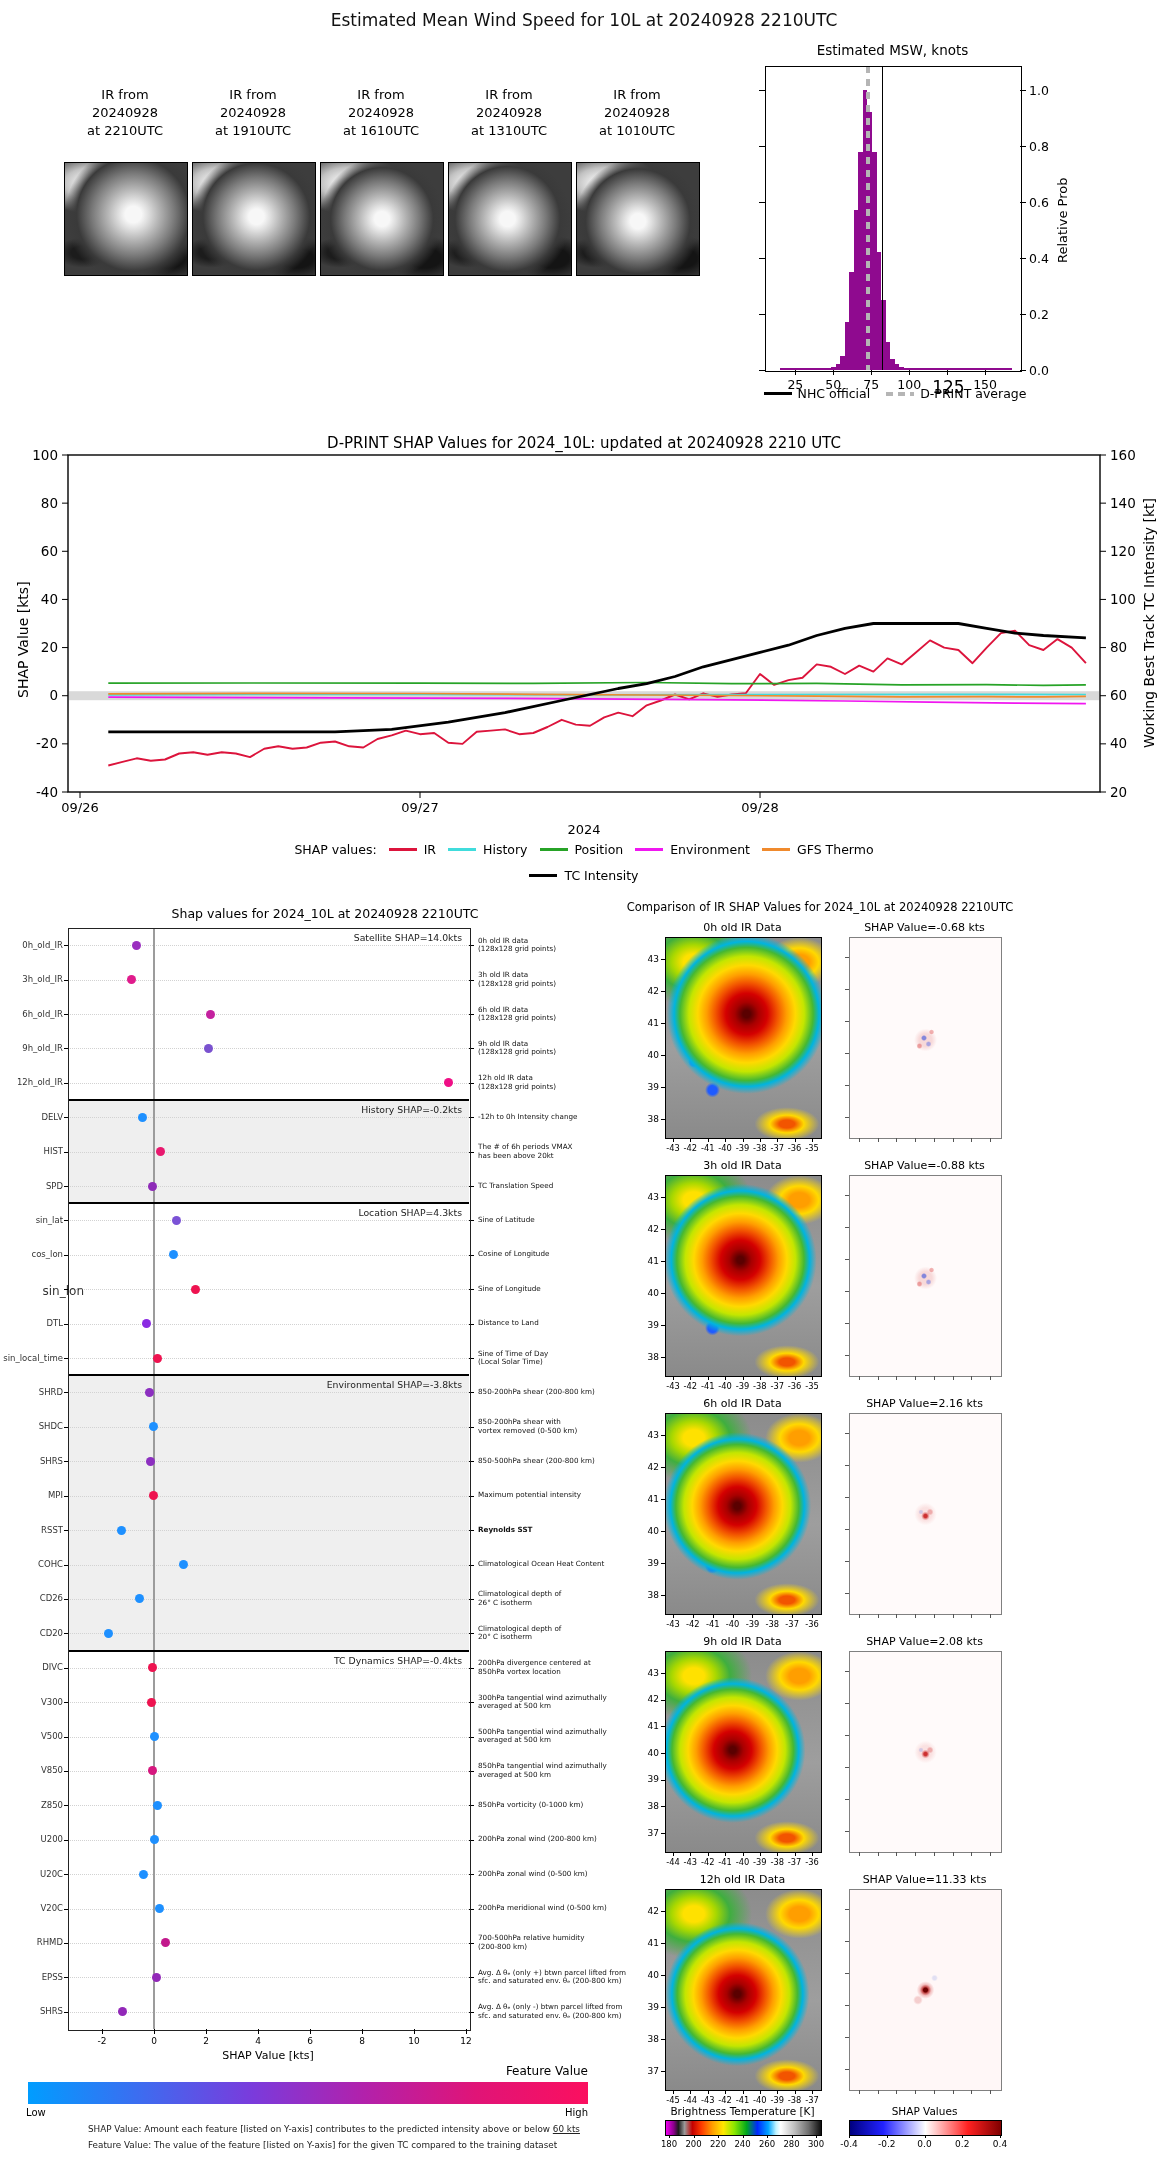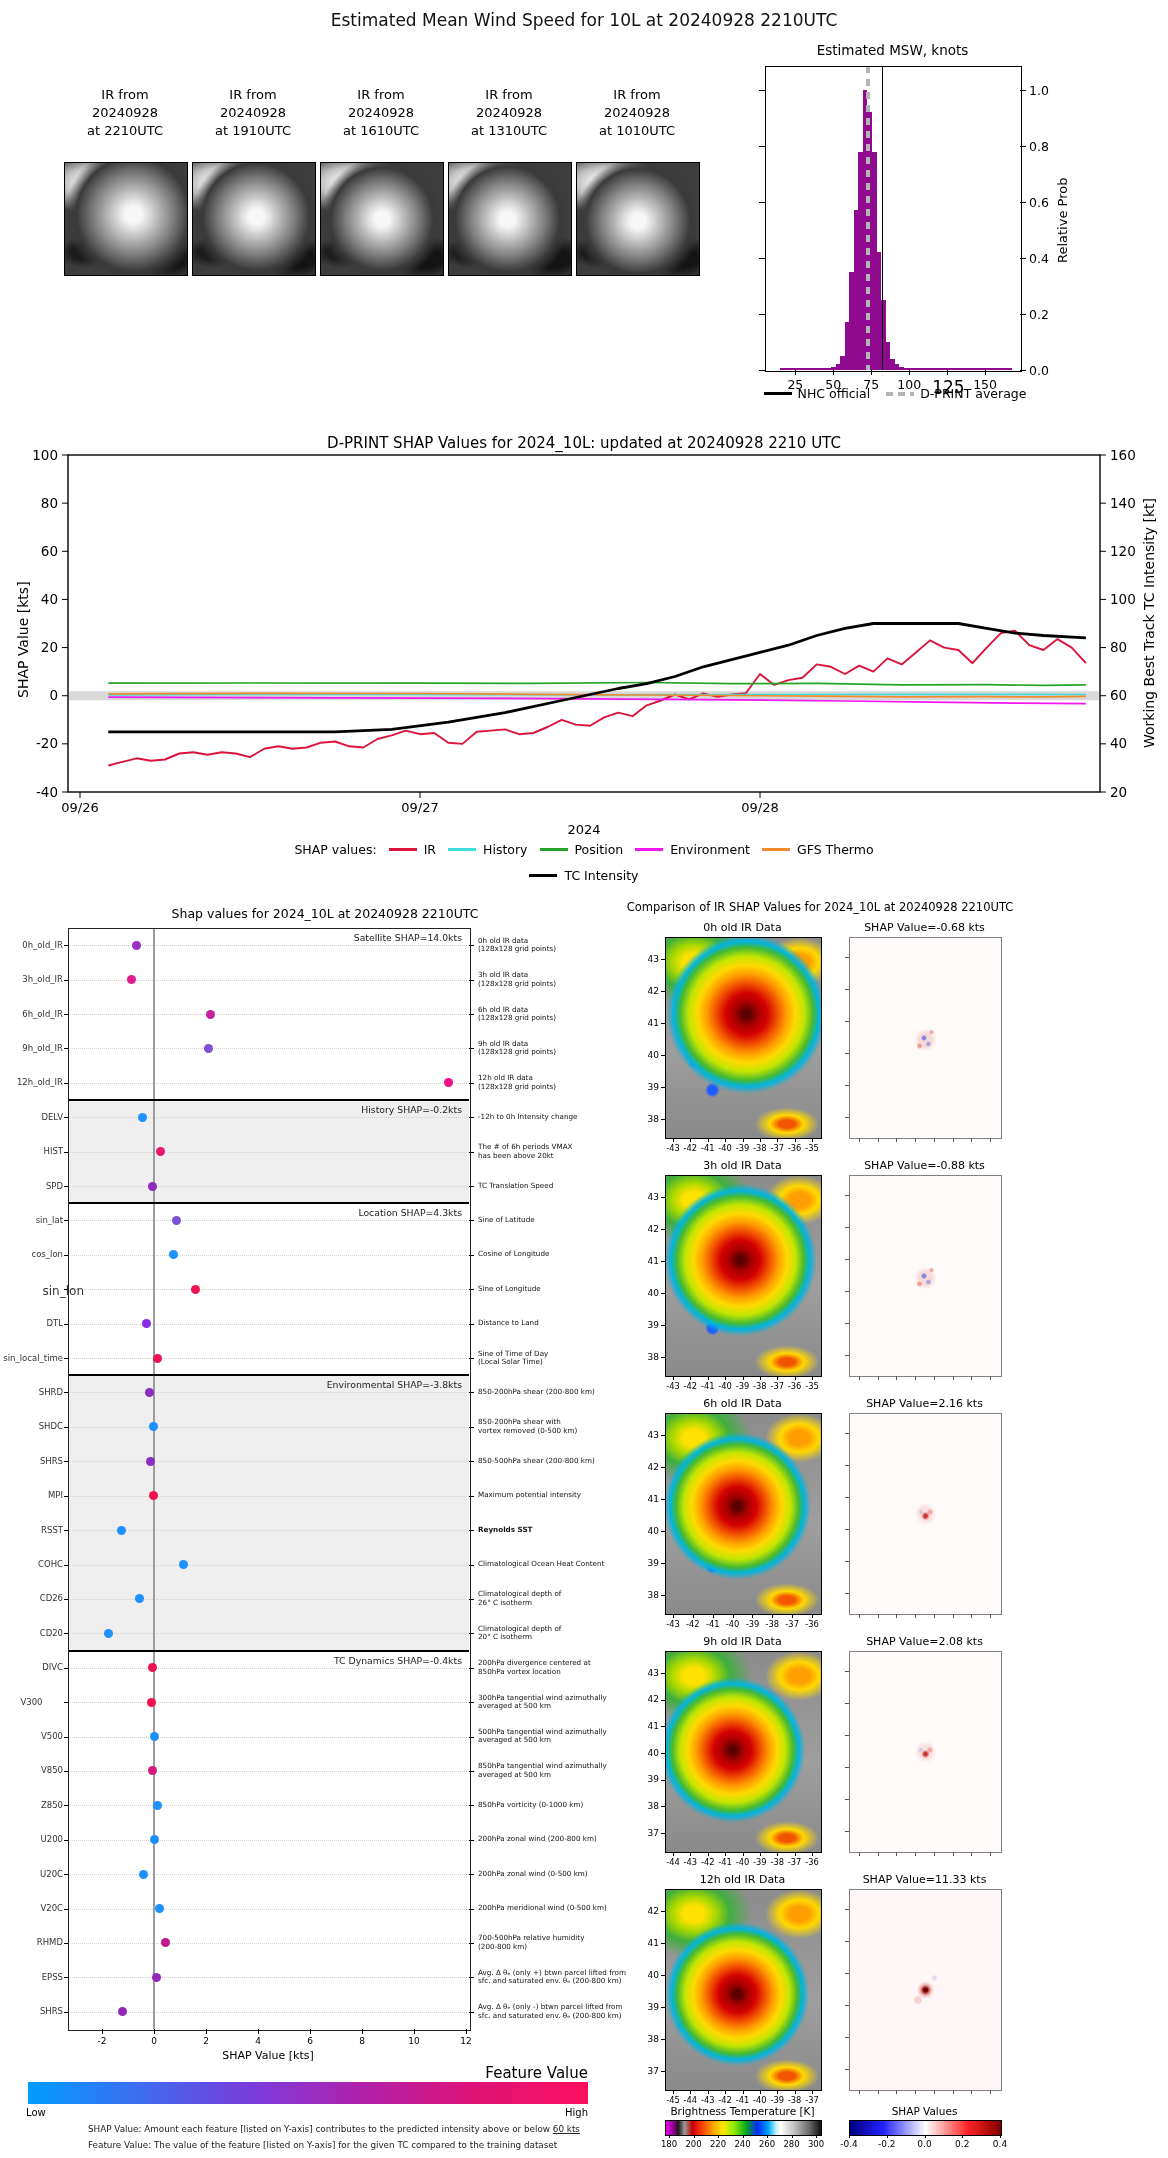--- a/index.html
+++ b/index.html
@@ -42,21 +42,21 @@
   <div class="abs ctr" style="left:735px;top:42px;width:315px;font-size:13.5px;">Estimated MSW, knots</div>
   <div class="abs vt" style="left:1054px;top:120px;height:200px;width:16px;font-size:13px;">Relative Prob</div>
 
   <div class="abs ctr" style="left:184px;top:434px;width:800px;font-size:15px;">D-PRINT SHAP Values for 2024_10L: updated at 20240928 2210 UTC</div>
   <div class="abs vt" style="left:14px;top:487px;height:305px;width:18px;font-size:14px;">SHAP Value [kts]</div>
   <div class="abs vt" style="left:1140px;top:455px;height:337px;width:18px;font-size:14px;">Working Best Track TC Intensity [kt]</div>
   <div class="abs ctr" style="left:484px;top:822px;width:200px;font-size:13px;">2024</div>
 
   <div class="abs ctr" style="left:125px;top:906px;width:400px;font-size:12.5px;">Shap values for 2024_10L at 20240928 2210UTC</div>
   <div class="abs ctr" style="left:168px;top:2049px;width:200px;font-size:11px;">SHAP Value [kts]</div>
-  <div class="abs" style="left:388px;top:2064px;width:200px;text-align:right;font-size:15px;">Feature Value</div>
+  <div class="abs" style="left:388px;top:2064px;width:200px;text-align:right;font-size:12px;">Feature Value</div>
   <div class="abs" style="left:26px;top:2107px;font-size:10px;">Low</div>
   <div class="abs" style="left:508px;top:2107px;width:80px;text-align:right;font-size:10px;">High</div>
 
   <div class="abs ctr" style="left:520px;top:900px;width:600px;font-size:11.5px;">Comparison of IR SHAP Values for 2024_10L at 20240928 2210UTC</div>
   <div class="abs ctr" style="left:640px;top:2105px;width:205px;font-size:10.5px;">Brightness Temperature [K]</div>
   <div class="abs ctr" style="left:829px;top:2105px;width:191px;font-size:10.5px;">SHAP Values</div>
 
   <div class="abs" style="left:88px;top:2124px;font-size:8.8px;color:#222;">
     <span>SHAP Value: Amount each feature [listed on Y-axis] contributes to the predicted intensity above or below </span><span class="u">60 kts</span>
   </div>
@@ -374,21 +374,21 @@
     <div class="abs" style="left: 469px; top: 1633.33px; width: 5px; height: 1px; background: rgb(0, 0, 0);"></div>
     <div class="abs" style="left: 104px; top: 1628.83px; width: 9px; height: 9px; border-radius: 50%; background: rgb(30, 144, 255);"></div>
     <div class="abs pre" style="left: 478px; top: 1624.83px; width: 175px; font-size: 7.2px; line-height: 8.4px; color: rgb(17, 17, 17);">Climatological depth of
 20° C isotherm</div>
     <div class="abs" style="left: 0px; top: 1662.23px; width: 63px; text-align: right; font-size: 8.5px; color: rgb(51, 51, 51); white-space: nowrap;">DIVC</div>
     <div class="abs" style="left: 64px; top: 1667.73px; width: 4px; height: 1px; background: rgb(0, 0, 0);"></div>
     <div class="abs" style="left: 469px; top: 1667.73px; width: 5px; height: 1px; background: rgb(0, 0, 0);"></div>
     <div class="abs" style="left: 148.2px; top: 1663.23px; width: 9px; height: 9px; border-radius: 50%; background: rgb(238, 19, 80);"></div>
     <div class="abs pre" style="left: 478px; top: 1659.23px; width: 175px; font-size: 7.2px; line-height: 8.4px; color: rgb(17, 17, 17);">200hPa divergence centered at
 850hPa vortex location</div>
-    <div class="abs" style="left: 0px; top: 1696.64px; width: 63px; text-align: center; font-size: 8.5px; color: rgb(51, 51, 51); white-space: nowrap;">V300</div>
+    <div class="abs" style="left: 0px; top: 1696.64px; width: 63px; text-align: right; font-size: 8.5px; color: rgb(51, 51, 51); white-space: nowrap;">V300</div>
     <div class="abs" style="left: 64px; top: 1702.14px; width: 4px; height: 1px; background: rgb(0, 0, 0);"></div>
     <div class="abs" style="left: 469px; top: 1702.14px; width: 5px; height: 1px; background: rgb(0, 0, 0);"></div>
     <div class="abs" style="left: 146.9px; top: 1697.64px; width: 9px; height: 9px; border-radius: 50%; background: rgb(238, 19, 80);"></div>
     <div class="abs pre" style="left: 478px; top: 1693.64px; width: 175px; font-size: 7.2px; line-height: 8.4px; color: rgb(17, 17, 17);">300hPa tangential wind azimuthally
 averaged at 500 km</div>
     <div class="abs" style="left: 0px; top: 1731.05px; width: 63px; text-align: right; font-size: 8.5px; color: rgb(51, 51, 51); white-space: nowrap;">V500</div>
     <div class="abs" style="left: 64px; top: 1736.55px; width: 4px; height: 1px; background: rgb(0, 0, 0);"></div>
     <div class="abs" style="left: 469px; top: 1736.55px; width: 5px; height: 1px; background: rgb(0, 0, 0);"></div>
     <div class="abs" style="left: 149.5px; top: 1732.05px; width: 9px; height: 9px; border-radius: 50%; background: rgb(30, 144, 255);"></div>
     <div class="abs pre" style="left: 478px; top: 1728.05px; width: 175px; font-size: 7.2px; line-height: 8.4px; color: rgb(17, 17, 17);">500hPa tangential wind azimuthally

